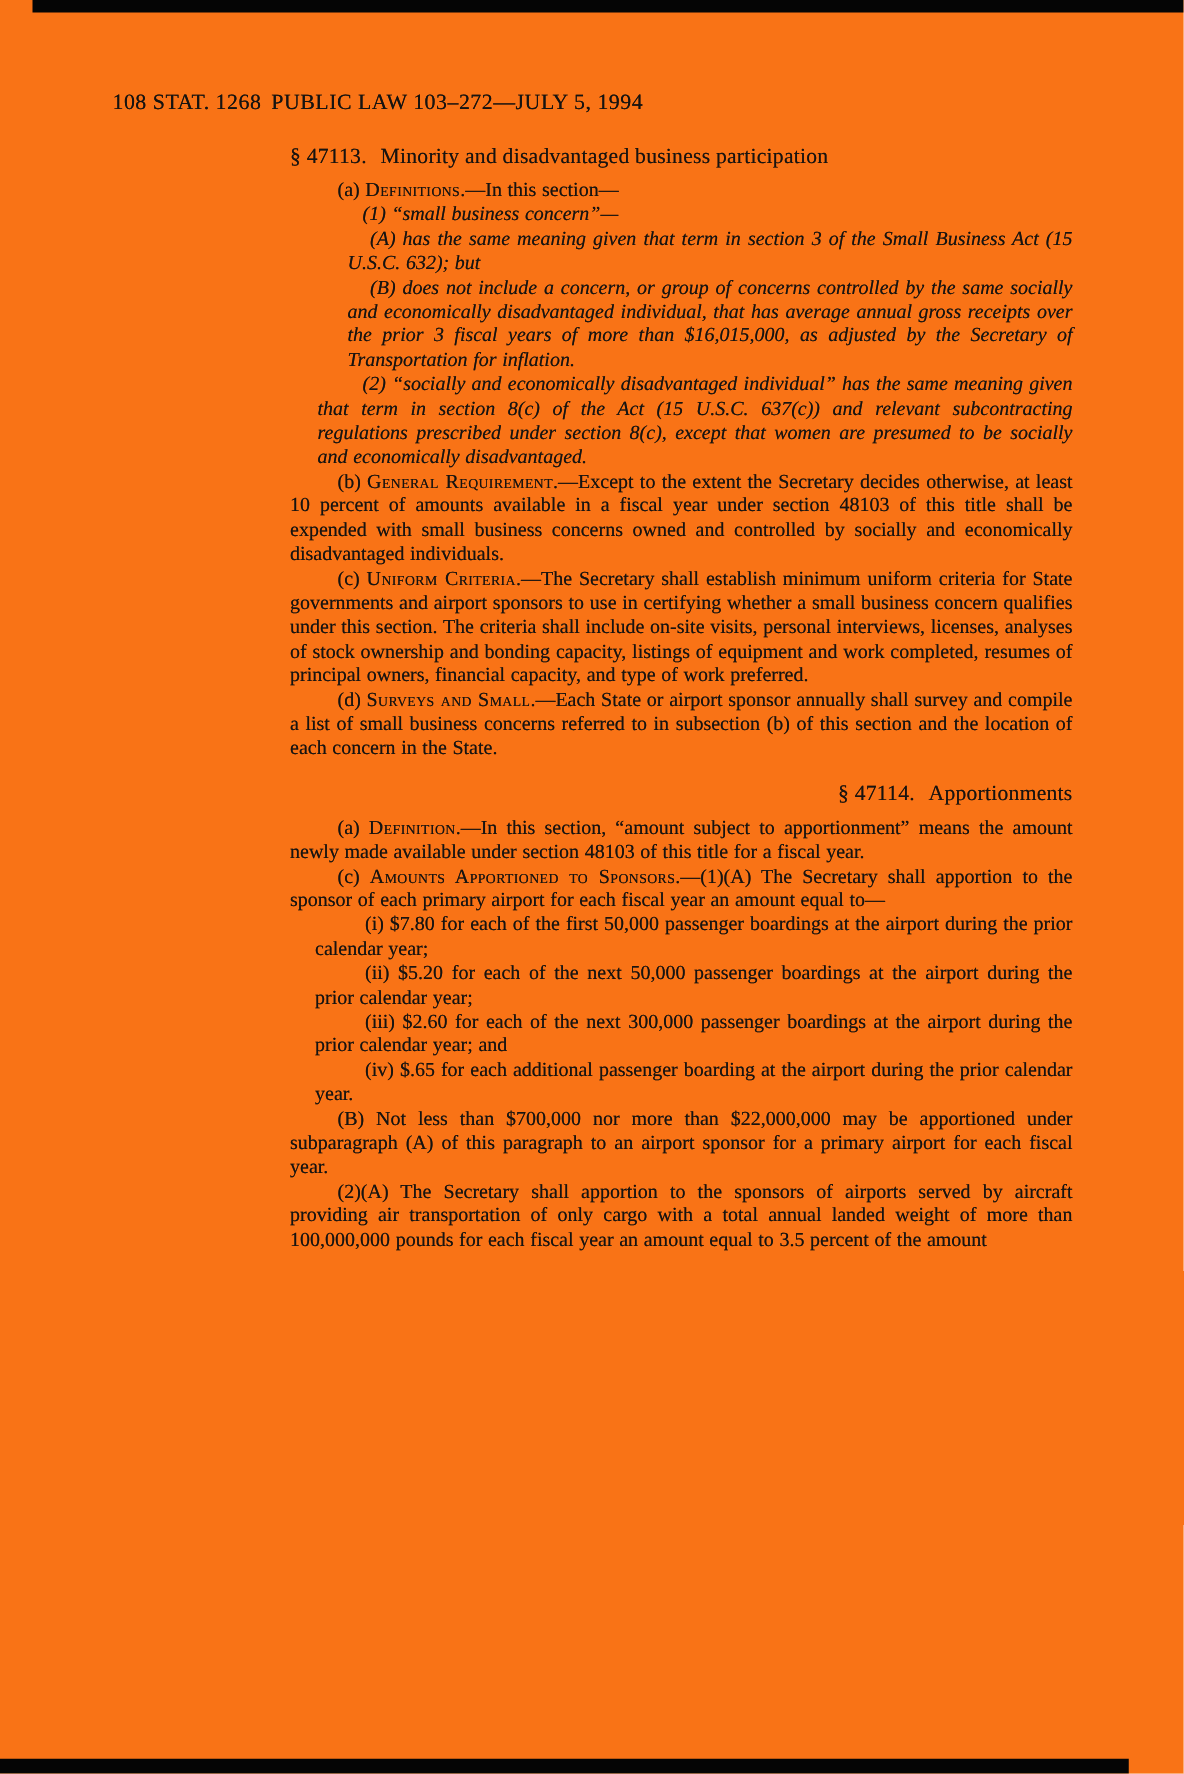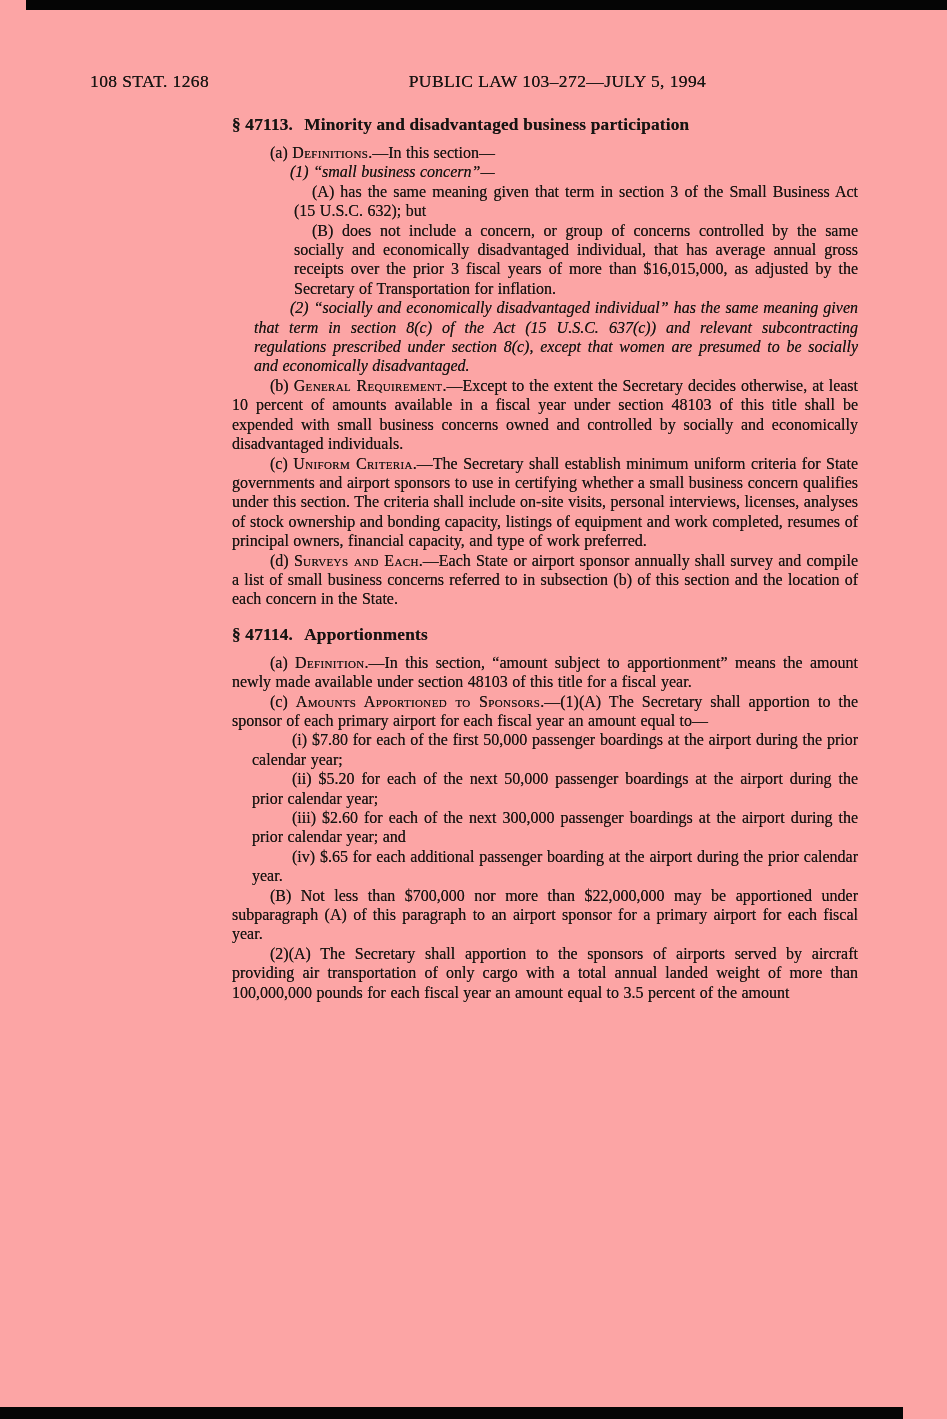--- a/index.html
+++ b/index.html
@@ -4,21 +4,21 @@
 <style>
   html, body {
     margin: 0;
     padding: 0;
     background: #ffffff;
   }
   .page {
     position: relative;
     width: 947px;
     height: 1419px;
-    background: #fca5a5;
+    background: #f97316;
     overflow: hidden;
     font-family: "Liberation Serif", "DejaVu Serif", serif;
     color: #161412;
   }
   
   .scan-bar-top {
     position: absolute;
     top: 0; left: 26px; right: 0;
     height: 10px;
     background: #050505;
@@ -34,48 +34,48 @@
   .running-head {
     position: absolute;
     top: 71px; left: 0; right: 0;
     height: 22px;
     font-size: 17.5px;
     letter-spacing: 0.4px;
     text-shadow: 0 0 0.45px rgba(20,16,12,0.85);
     white-space: nowrap;
   }
   .stat-num { position: absolute; left: 90px; top: 0; }
-  .law-title { position: absolute; left: 245px; width: 625px; top: 0; text-align: center; }
+  .law-title { position: absolute; left: 217px; width: 625px; top: 0; }
   
   .doc-body {
     position: absolute;
     left: 232px; top: 114px;
     width: 626px;
   }
   .sec-heading {
     font-size: 17.3px;
-    font-weight: bold;
+    font-weight: normal;
     letter-spacing: 0.2px;
     line-height: 21px;
     margin: 0 0 8px 0;
     text-shadow: 0 0 0.3px rgba(0,0,0,0.6);
   }
-  .sec-heading.later { margin-top: 15px; }
+  .sec-heading.later { margin-top: 15px; text-align: right; }
   .sec-num { margin-right: 11px; }
   .para {
     margin: 0;
     font-size: 16px;
     line-height: 19.4px;
     text-align: justify;
     text-shadow: 0 0 0.4px rgba(25,20,15,0.75);
     word-spacing: 0.5px;
   }
   .ind-a { margin-left: 0;    text-indent: 38px; }
   .ind-1 { margin-left: 22px; text-indent: 36px; font-style: italic; }
-  .ind-2 { margin-left: 62px; text-indent: 18px; }
+  .ind-2 { margin-left: 46px; text-indent: 18px; font-style: italic; }
   .ind-i { margin-left: 20px; text-indent: 40px; }
   .sc { font-variant: small-caps; letter-spacing: 0.35px; }
 </style>
 </head>
 <body>
 
 <div class="page">
   <div class="scan-bar-top"></div>
   <div class="scan-bar-bottom"></div>
 
@@ -86,21 +86,21 @@
 
   <div class="doc-body">
       <h2 class="sec-heading"><span class="sec-num">§ 47113.</span><span>Minority and disadvantaged business participation</span></h2>
       <p class="para ind-a"><span>(a) </span><span class="sc">Definitions</span><span>.—In this section—</span></p>
       <p class="para ind-1"><span>(1) “small business concern”—</span></p>
       <p class="para ind-2"><span>(A) has the same meaning given that term in section 3 of the Small Business Act (15 U.S.C. 632); but</span></p>
       <p class="para ind-2"><span>(B) does not include a concern, or group of concerns controlled by the same socially and economically disadvantaged individual, that has average annual gross receipts over the prior 3 fiscal years of more than $16,015,000, as adjusted by the Secretary of Transportation for inflation.</span></p>
       <p class="para ind-1"><span>(2) “socially and economically disadvantaged individual” has the same meaning given that term in section 8(c) of the Act (15 U.S.C. 637(c)) and relevant subcontracting regulations prescribed under section 8(c), except that women are presumed to be socially and economically disadvantaged.</span></p>
       <p class="para ind-a"><span>(b) </span><span class="sc">General Requirement</span><span>.—Except to the extent the Secretary decides otherwise, at least 10 percent of amounts available in a fiscal year under section 48103 of this title shall be expended with small business concerns owned and controlled by socially and economically disadvantaged individuals.</span></p>
       <p class="para ind-a"><span>(c) </span><span class="sc">Uniform Criteria</span><span>.—The Secretary shall establish minimum uniform criteria for State governments and airport sponsors to use in certifying whether a small business concern qualifies under this section. The criteria shall include on-site visits, personal interviews, licenses, analyses of stock ownership and bonding capacity, listings of equipment and work completed, resumes of principal owners, financial capacity, and type of work preferred.</span></p>
-      <p class="para ind-a"><span>(d) </span><span class="sc">Surveys and Each</span><span>.—Each State or airport sponsor annually shall survey and compile a list of small business concerns referred to in subsection (b) of this section and the location of each concern in the State.</span></p>
+      <p class="para ind-a"><span>(d) </span><span class="sc">Surveys and Small</span><span>.—Each State or airport sponsor annually shall survey and compile a list of small business concerns referred to in subsection (b) of this section and the location of each concern in the State.</span></p>
       <h2 class="sec-heading later"><span class="sec-num">§ 47114.</span><span>Apportionments</span></h2>
       <p class="para ind-a"><span>(a) </span><span class="sc">Definition</span><span>.—In this section, “amount subject to apportionment” means the amount newly made available under section 48103 of this title for a fiscal year.</span></p>
       <p class="para ind-a"><span>(c) </span><span class="sc">Amounts Apportioned to Sponsors</span><span>.—(1)(A) The Secretary shall apportion to the sponsor of each primary airport for each fiscal year an amount equal to—</span></p>
       <p class="para ind-i"><span>(i) $7.80 for each of the first 50,000 passenger boardings at the airport during the prior calendar year;</span></p>
       <p class="para ind-i"><span>(ii) $5.20 for each of the next 50,000 passenger boardings at the airport during the prior calendar year;</span></p>
       <p class="para ind-i"><span>(iii) $2.60 for each of the next 300,000 passenger boardings at the airport during the prior calendar year; and</span></p>
       <p class="para ind-i"><span>(iv) $.65 for each additional passenger boarding at the airport during the prior calendar year.</span></p>
       <p class="para ind-a"><span>(B) Not less than $700,000 nor more than $22,000,000 may be apportioned under subparagraph (A) of this paragraph to an airport sponsor for a primary airport for each fiscal year.</span></p>
       <p class="para ind-a"><span>(2)(A) The Secretary shall apportion to the sponsors of airports served by aircraft providing air transportation of only cargo with a total annual landed weight of more than 100,000,000 pounds for each fiscal year an amount equal to 3.5 percent of the amount</span></p>
     </div>

